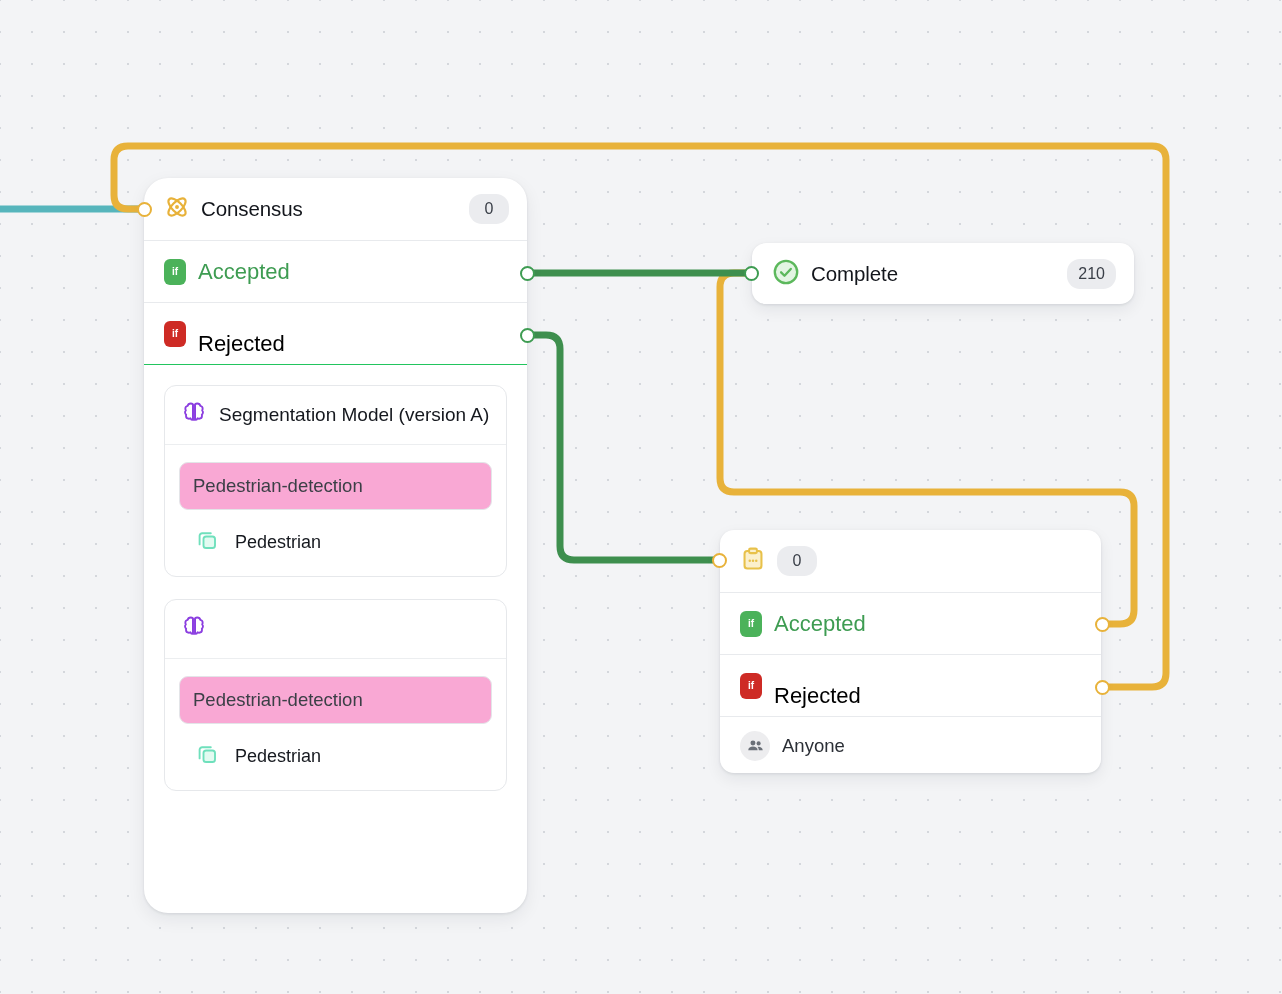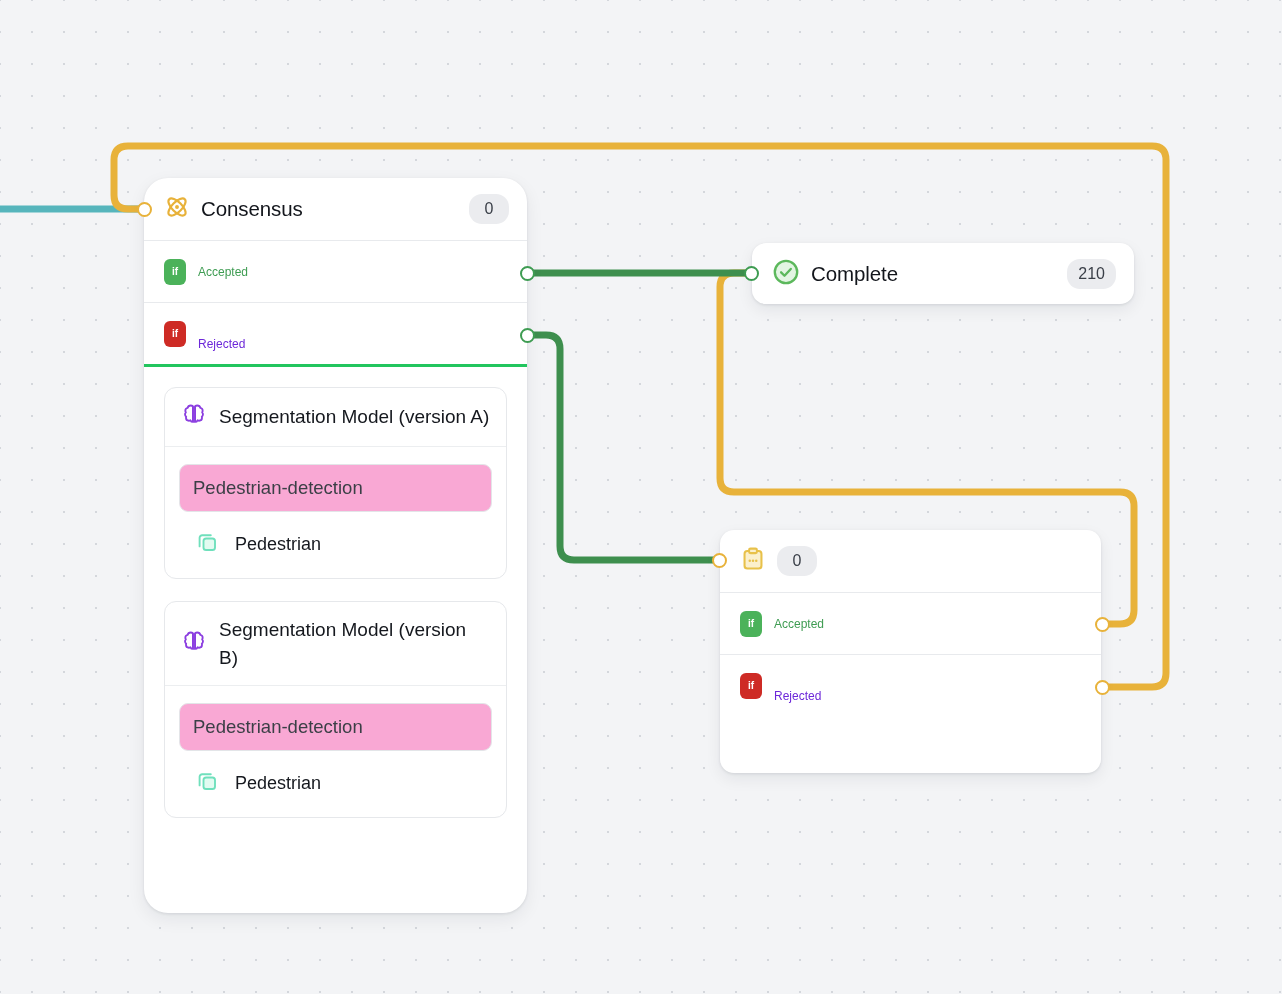--- a/index.html
+++ b/index.html
@@ -88,23 +88,23 @@
     font-size: 10px;
     font-weight: bold;
     display: flex;
     align-items: center;
     justify-content: center;
     flex: none;
   }
   .if-badge.accepted { background: #4bb25a; }
   .if-badge.rejected { background: #ce2b25; }
 
-  .cond-label { font-size: 12px; }
+  .cond-label { font-size: 22px; }
   .cond-label.accepted { color: #3e9c52; }
-  .cond-label.rejected { color: #6d28d9; margin-top: 20px; }
+  .cond-label.rejected { color: #000000; margin-top: 20px; }
 
   
   .assignee-row {
     display: flex;
     align-items: center;
     gap: 12px;
     height: 58px;
     padding: 0 20px;
     border-top: 1px solid #e8eaed;
   }
@@ -133,21 +133,21 @@
     z-index: 3;
   }
   #consensus-group .node-header { width: 383px; }
   #consensus-group .cond-row { width: 383px; }
 
   .group-body {
     padding: 20px;
     display: flex;
     flex-direction: column;
     gap: 22px;
-    border-top: 3px solid #22c55e;
+    border-top: 1px solid #22c55e;
   }
 
   
   .model-card {
     border: 1px solid #e6e8eb;
     border-radius: 12px;
     background: #ffffff;
     overflow: hidden;
   }
   .model-head {
@@ -271,21 +271,20 @@
 
       <div class="model-card">
         <div class="model-head">
           <span>
             <svg width="26" height="26" viewBox="0 0 24 24" fill="none">
               <path d="M9 3.2c-1.5 0-2.6 1-2.8 2.2-1.3.2-2.2 1.3-2.2 2.6 0 .6.2 1.1.5 1.5-.5.5-.8 1.2-.8 1.9 0 .9.4 1.7 1.1 2.2-.1.3-.2.6-.2 1 0 1.5 1.2 2.7 2.7 2.7.5 0 1-.1 1.4-.4.4.9 1.3 1.5 2.3 1.5V3.9c-.5-.4-1.2-.7-2-.7z" stroke="#8b3ee0" stroke-width="1.7" stroke-linejoin="round"></path>
               <path d="M15 3.2c1.5 0 2.6 1 2.8 2.2 1.3.2 2.2 1.3 2.2 2.6 0 .6-.2 1.1-.5 1.5.5.5.8 1.2.8 1.9 0 .9-.4 1.7-1.1 2.2.1.3.2.6.2 1 0 1.5-1.2 2.7-2.7 2.7-.5 0-1-.1-1.4-.4-.4.9-1.3 1.5-2.3 1.5V3.9c.5-.4 1.2-.7 2-.7z" stroke="#8b3ee0" stroke-width="1.7" stroke-linejoin="round"></path>
               <path d="M12 4v15" stroke="#8b3ee0" stroke-width="1.5"></path>
             </svg>
           </span>
-          <span class="model-name">Segmentation Model (version B)</span>
         </div>
         <div class="model-body">
           <div class="model-input">
             <span>Pedestrian-detection</span>
           </div>
           <div class="label-row">
             <span>
               <svg width="24" height="24" viewBox="0 0 24 24" fill="none">
                 <rect x="8.5" y="8.5" width="11.5" height="11.5" rx="2.6" fill="#e3fbf1" stroke="#6fe0bc" stroke-width="1.9"></rect>
                 <path d="M15.8 5.2H7.2A2.6 2.6 0 0 0 4.6 7.8v8.6" stroke="#6fe0bc" stroke-width="1.9" stroke-linecap="round"></path>
@@ -330,20 +329,31 @@
     <div class="cond-row">
       <span class="if-badge accepted">if</span>
       <span class="cond-label accepted">Accepted</span>
     </div>
 
     <div class="cond-row">
       <span class="if-badge rejected">if</span>
       <span class="cond-label rejected">Rejected</span>
     </div>
 
+    <div class="assignee-row">
+      <span class="avatar-circle">
+        <svg width="17" height="17" viewBox="0 0 24 24" fill="#6b7078">
+          <circle cx="8.4" cy="8.4" r="3.5"></circle>
+          <circle cx="16.4" cy="9" r="2.9"></circle>
+          <path d="M1.8 18.6c0-3.3 2.9-5.2 6.6-5.2s6.6 1.9 6.6 5.2z"></path>
+          <path d="M16.2 13.8c3.1.2 6 1.9 6 4.8h-5.5c0-1.8-.6-3.4-1.7-4.6z"></path>
+        </svg>
+      </span>
+      <span class="assignee-label">Anyone</span>
+    </div>
   </div>
 
   <div class="port yellow" style="left:137px; top:202px;"></div>
   <div class="port green" style="left:520px; top:266px;"></div>
   <div class="port green" style="left:520px; top:328px;"></div>
 
   <div class="port green" style="left:744px; top:266px;"></div>
 
   <div class="port yellow" style="left:712px; top:553px;"></div>
   <div class="port yellow" style="left:1095px; top:617px;"></div>

